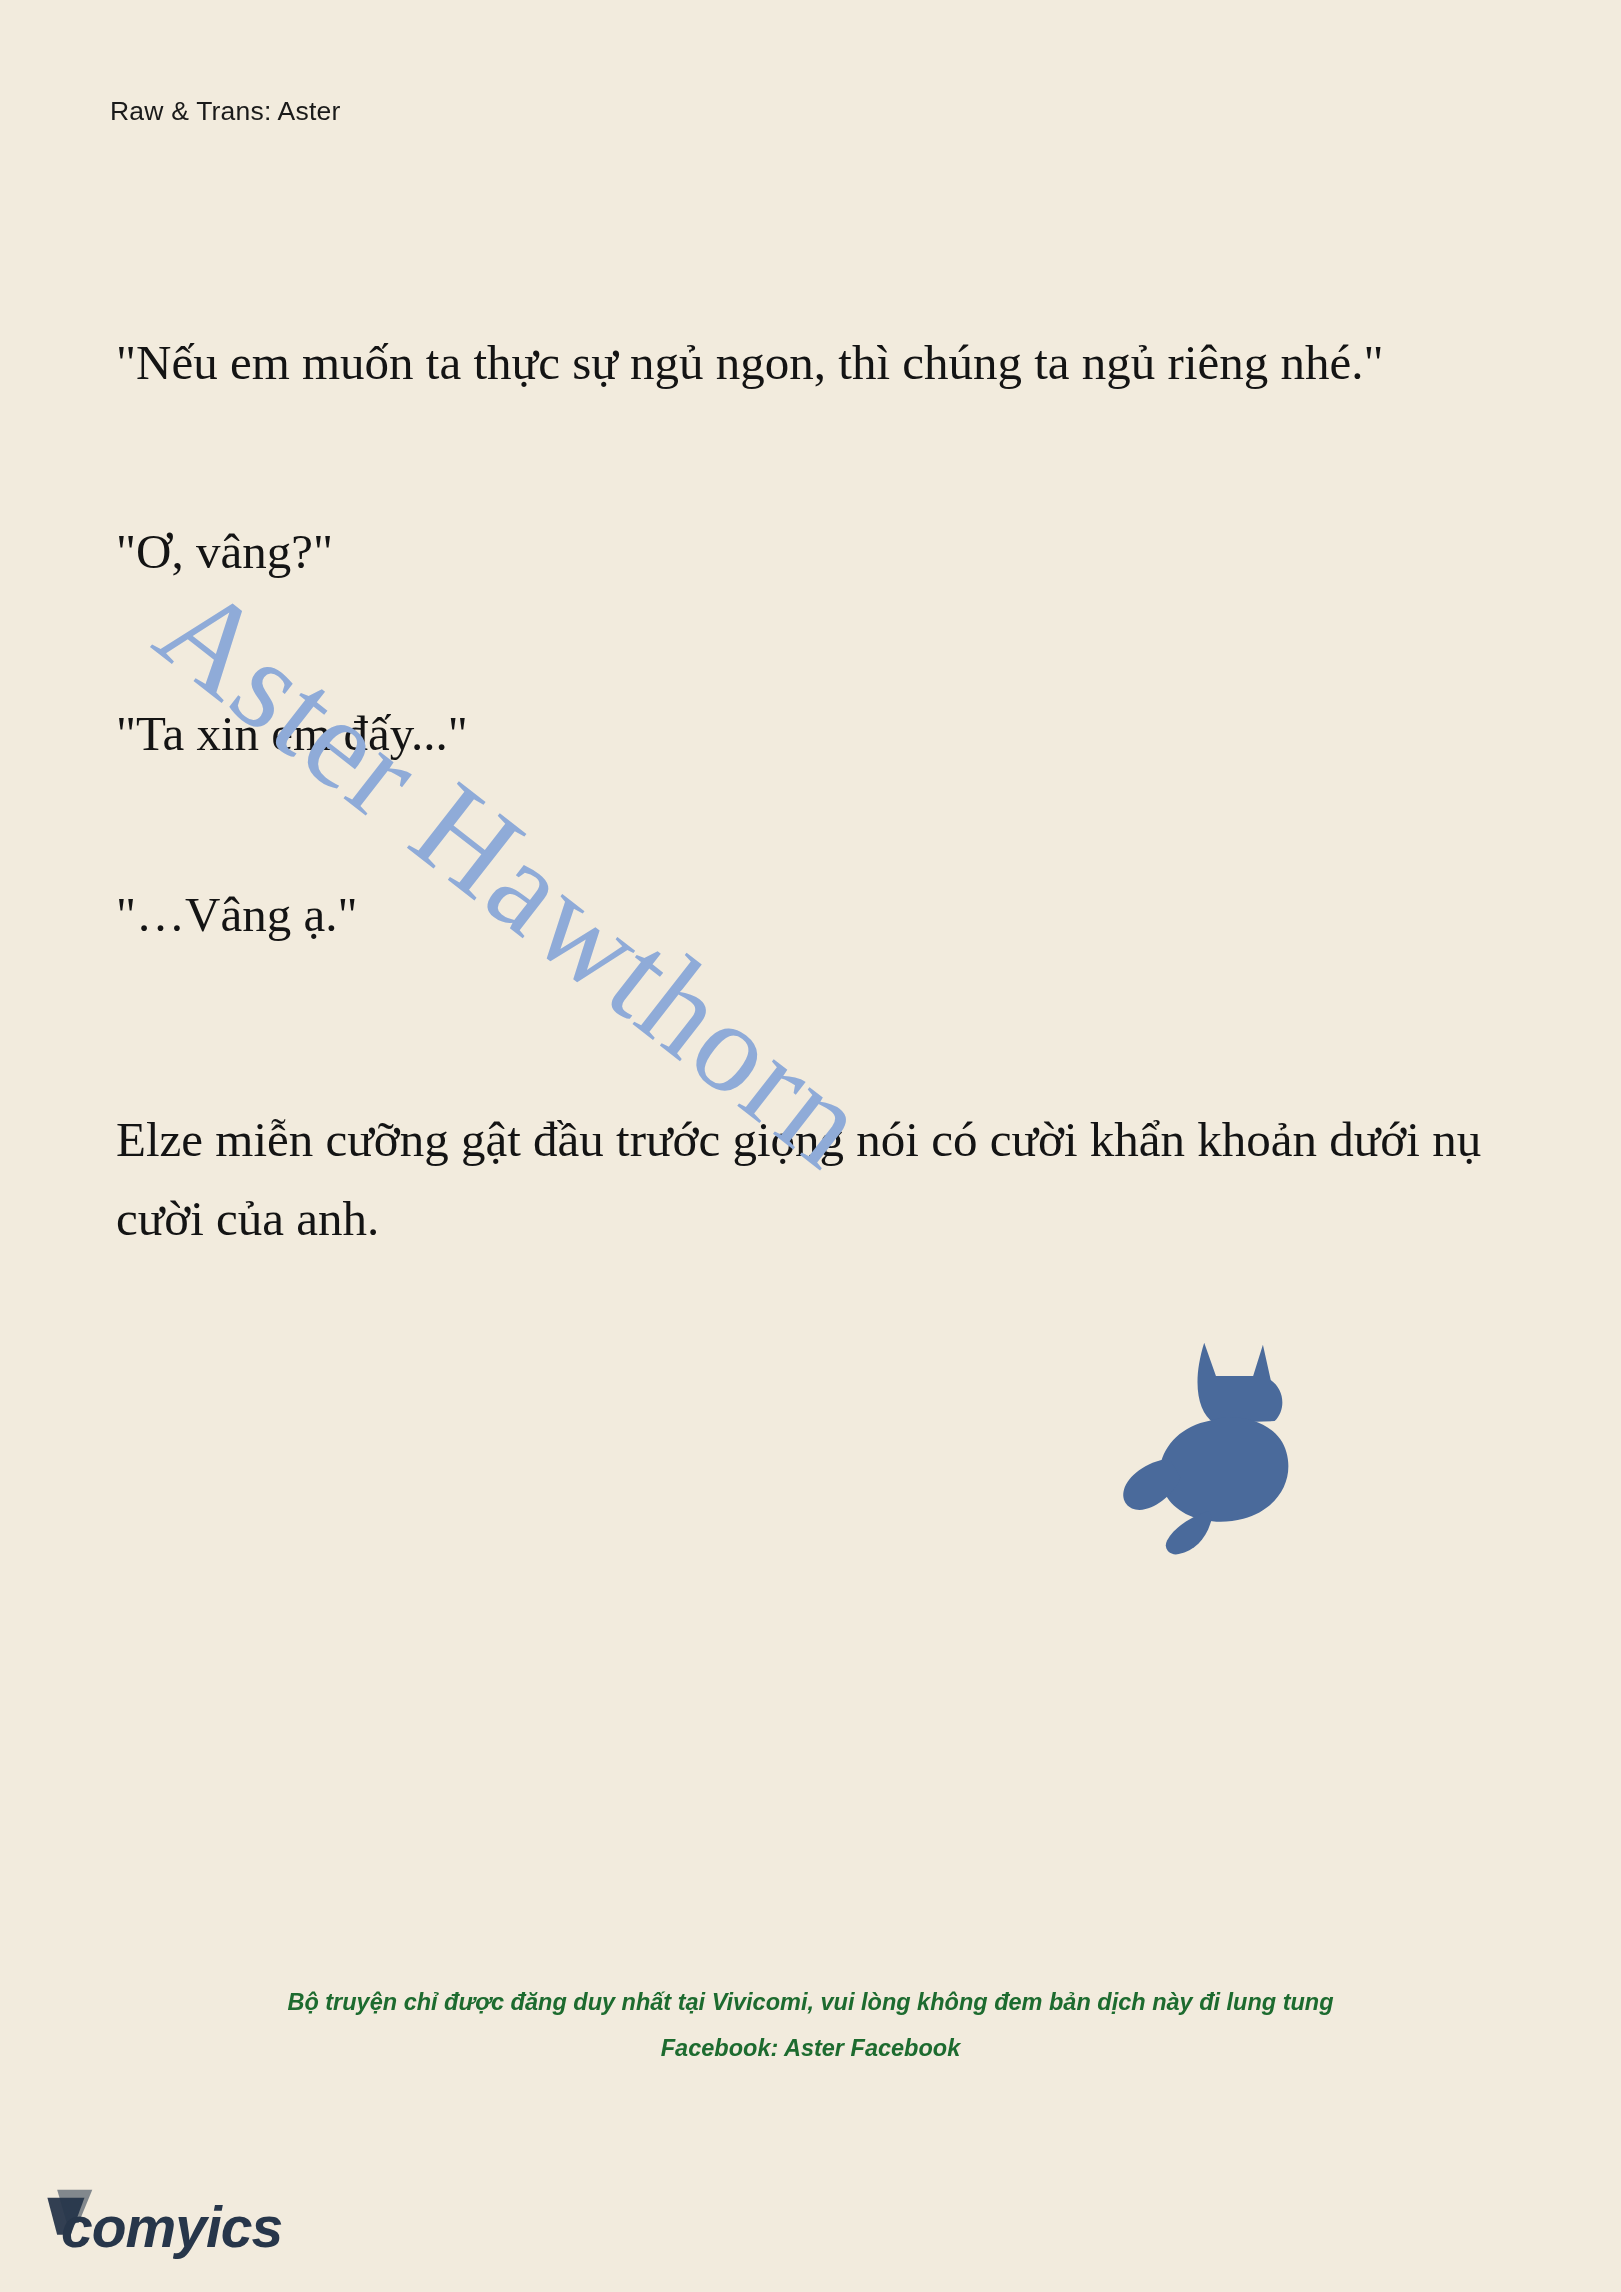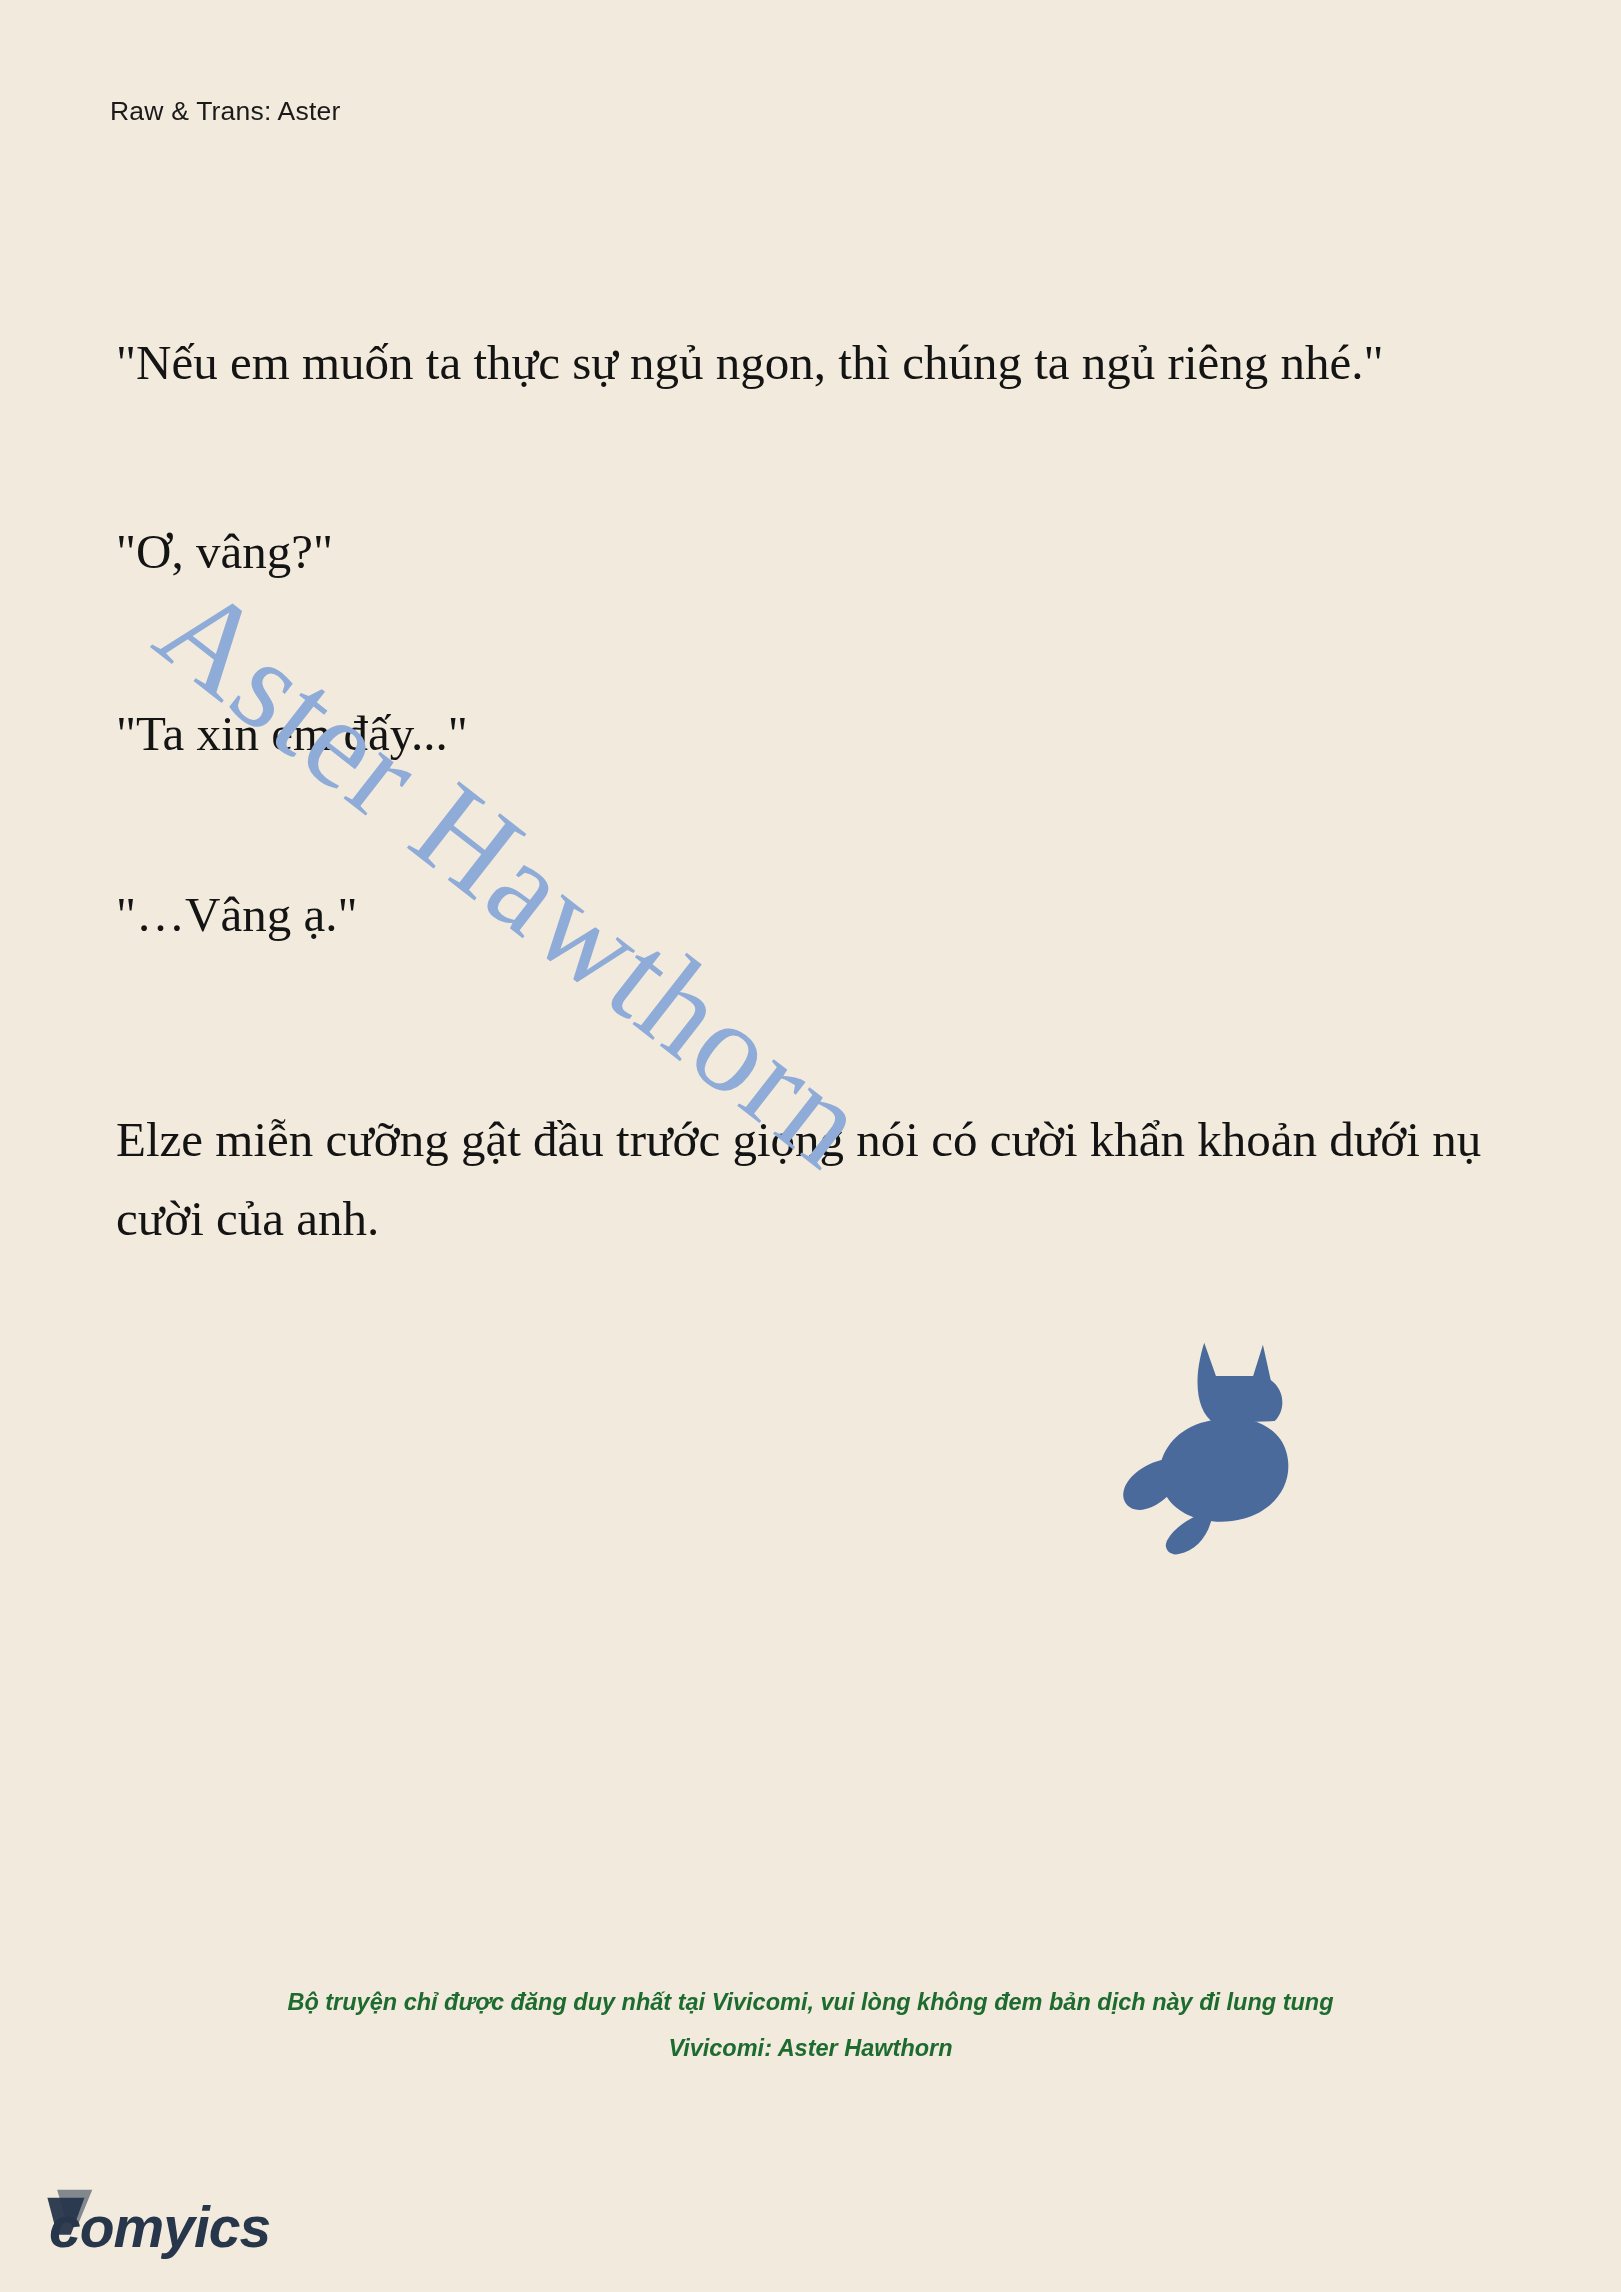--- a/index.html
+++ b/index.html
@@ -94,21 +94,21 @@
   }
   .logo {
     position: absolute;
     left: 41px;
     top: 2184px;
     width: 245px;
     height: 80px;
   }
   .logo-text {
     position: absolute;
-    left: 49px;
+    left: 61px;
     top: 2194px;
     font-family: "Liberation Sans", sans-serif;
     font-weight: bold;
     font-style: italic;
     font-size: 57px;
     color: #27364a;
     letter-spacing: -1px;
   }
 </style>
 </head>
@@ -142,21 +142,21 @@
 
         <path d="M64 128 C40 132 22 146 18 160 C14 174 26 184 40 180 C56 176 70 162 76 148 Z"></path>
 
         <path d="M108 188 C104 208 92 222 74 226 C64 228 58 220 62 212 C70 198 86 188 104 182 Z"></path>
       </g>
     </svg>
   </div>
 
   <div class="footer-note">
     <div>Bộ truyện chỉ được đăng duy nhất tại Vivicomi, vui lòng không đem bản dịch này đi lung tung</div>
-    <div>Vivicomi: Aster Hawthorn</div>
+    <div>Facebook: Aster Facebook</div>
   </div>
 
   <div class="logo">
     <svg viewBox="0 0 250 82" width="245" height="80" xmlns="http://www.w3.org/2000/svg">
       <g fill="#27364a">
         <path d="M6 14 L44 14 L30 52 L16 52 Z" opacity="0.95"></path>
         <path d="M16 6 L52 6 L38 40 L26 40 Z" opacity="0.55"></path>
       </g>
     </svg>
   </div>

